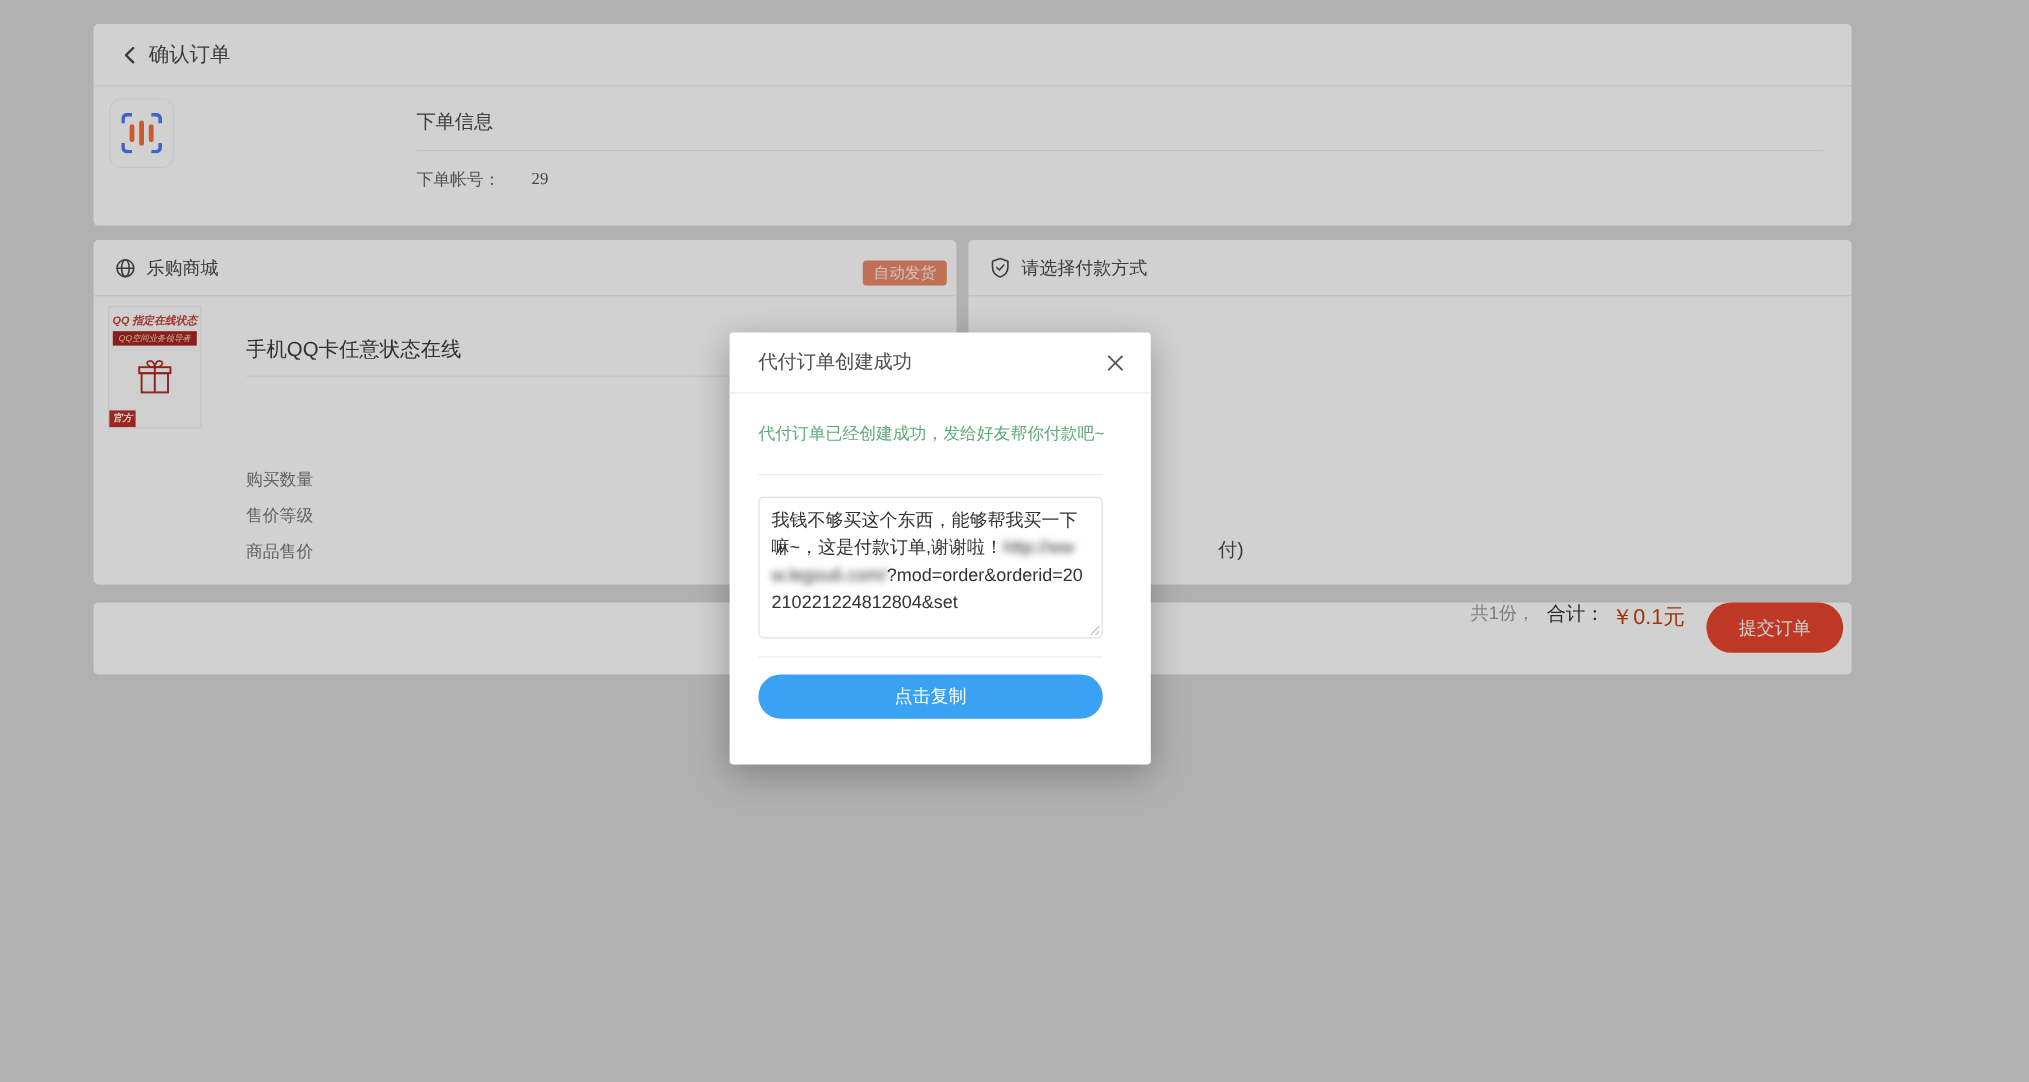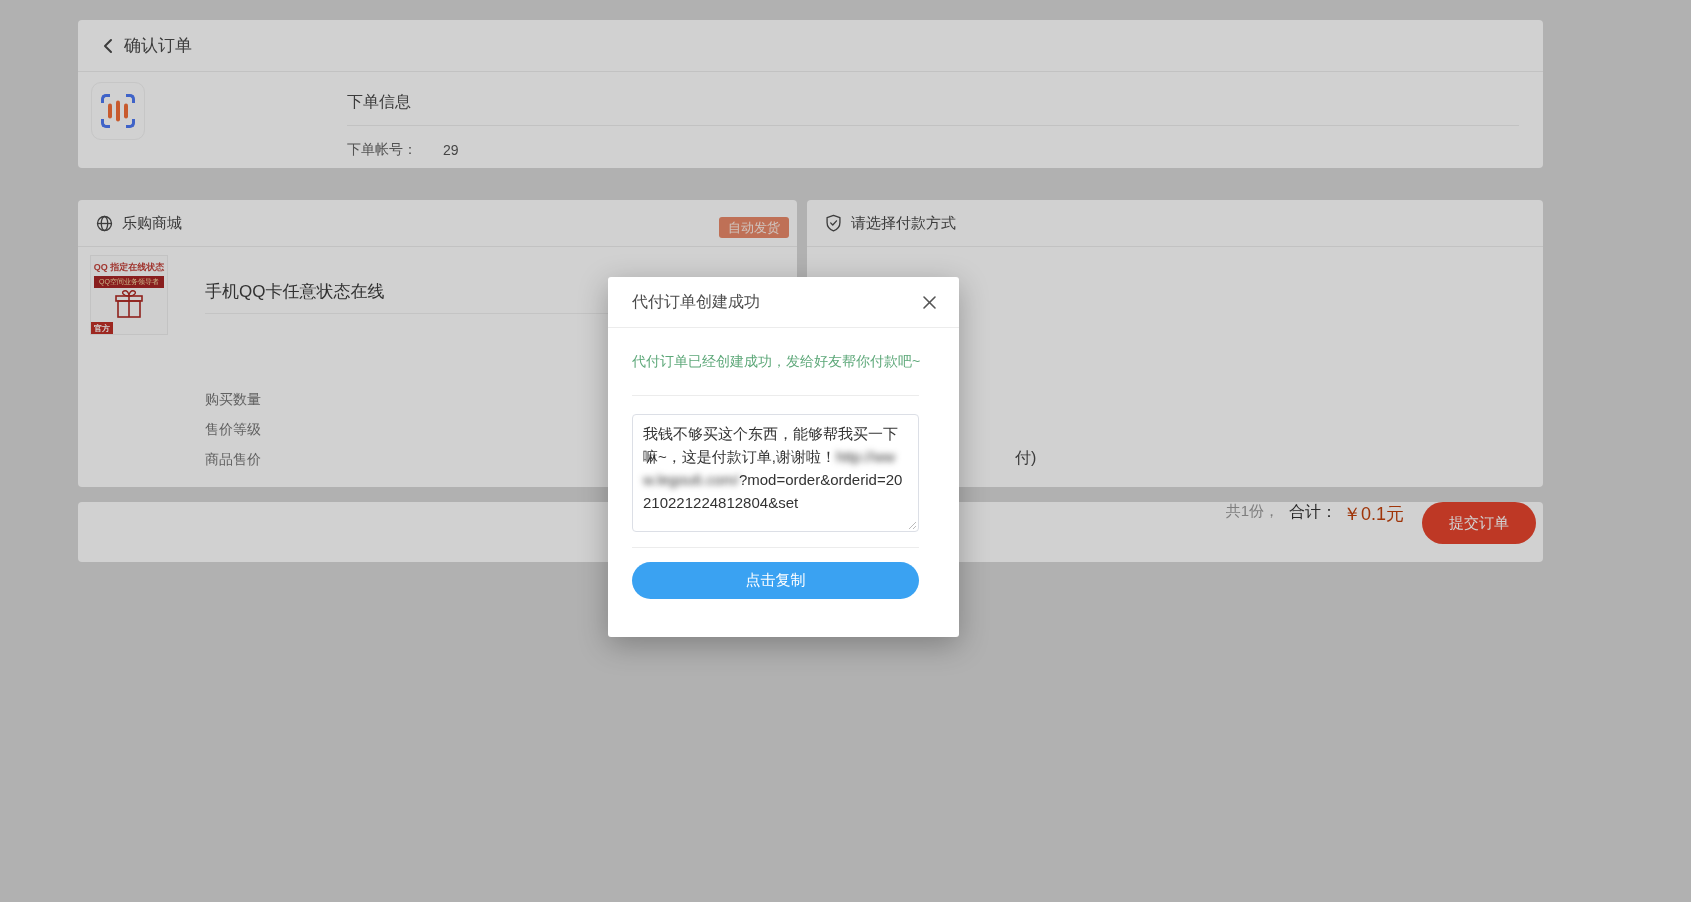--- a/index.html
+++ b/index.html
@@ -1,21 +1,21 @@
 <!DOCTYPE html>
 <html><head>
 <meta charset="utf-8">
 <style>
   * { margin:0; padding:0; box-sizing:border-box; }
   html,body { font-family:"Liberation Sans","DejaVu Sans",sans-serif; }
   #app { position:relative; width:1691px; height:902px; background:#d8d8d8; overflow:hidden; }
   .card { position:absolute; background:#fff; border-radius:4px; }
 
   
-  #card-order { left:78px; top:20px; width:1465px; height:148px; }
+  #card-order { left:78px; top:20px; width:1465px; height:168px;font-family:Liberation Serif, serif; }
   .c1-header { height:52px; display:flex; align-items:center; padding:0 24px;
                border-bottom:1px solid #ededed; font-size:17px; color:#4a4a4a; cursor:pointer; }
   .c1-header svg { margin-right:10px; }
   .scan-box { position:absolute; left:13px; top:62px; width:54px; height:58px;
               background:#fff; border-radius:10px; border:1px solid #f2f2f2; }
   .scan-inner { position:absolute; left:50%; top:50%; width:34px; height:34px; transform:translate(-50%,-50%); }
   .corner { position:absolute; width:9px; height:9px; border:3px solid #4e79f4; }
   .corner.tl { left:0; top:0; border-right:none; border-bottom:none; border-top-left-radius:5px; }
   .corner.tr { right:0; top:0; border-left:none; border-bottom:none; border-top-right-radius:5px; }
   .corner.bl { left:0; bottom:0; border-right:none; border-top:none; border-bottom-left-radius:5px; }
@@ -29,22 +29,22 @@
               border-bottom:1px solid #ededed; }
   .oi-row { height:48px; display:flex; align-items:center; font-size:14px; color:#666;gap:20px; }
   .oi-row b { font-weight:normal; margin-left:6px; color:#555; }
 
   
   #card-product { left:78px; top:200px; width:719px; height:287px; }
   .panel-header { height:47px; display:flex; align-items:center; gap:9px; padding:16px 18px;
                   border-bottom:1px solid #ededed; font-size:15px; color:#4a4a4a; }
   .badge { position:absolute; right:8px; top:17px; background:#ea8969; color:#fdeee7;
            font-size:13px; padding:4px 9px; border-radius:3px; line-height:1; }
-  .product-img { position:absolute; left:12px; top:55px; width:78px; height:80px;
-                 background:#fdfdfd; border:1px solid #eee; overflow:hidden; display:flex; flex-direction:column; }
+  .product-img { position:absolute; left:12px; top:55px; width:78px; height:102px;
+                 background:#fdfdfd; border:1px solid #eee; overflow:hidden; display:flex; flex-direction:column;font-style:italic; }
   .pi-line1 { color:#c4423a; font-size:9px; font-weight:bold; text-align:center; margin-top:5px; white-space:nowrap; }
   .pi-line2 { background:#a82525; color:#f7dfa8; font-size:7px; text-align:center; padding:1px 0; margin:2px 3px 0; white-space:nowrap; }
   .pi-gift { flex:1; display:flex; align-items:center; justify-content:center; }
   .pi-line3 { display:flex; height:14px; font-size:8px; line-height:14px; white-space:nowrap; }
   .pi-line3 .seg1 { background:#c03028; color:#fff; padding:0 3px; font-weight:bold; }
   .pi-line3 .seg2 { background:#0c4a6e; color:#f3d9d9; flex:1; text-align:center;margin-top:48px; }
   .product-title { position:absolute; left:127px; top:80px; font-size:17px; color:#3c3c3c; }
   .title-divider { position:absolute; left:127px; right:24px; top:113px; height:1px; background:#efefef; }
   .p-rows { position:absolute; left:127px; top:137px;margin-top:48px; }
   .p-row { height:30px; display:flex; align-items:center; font-size:14px; color:#777; }

